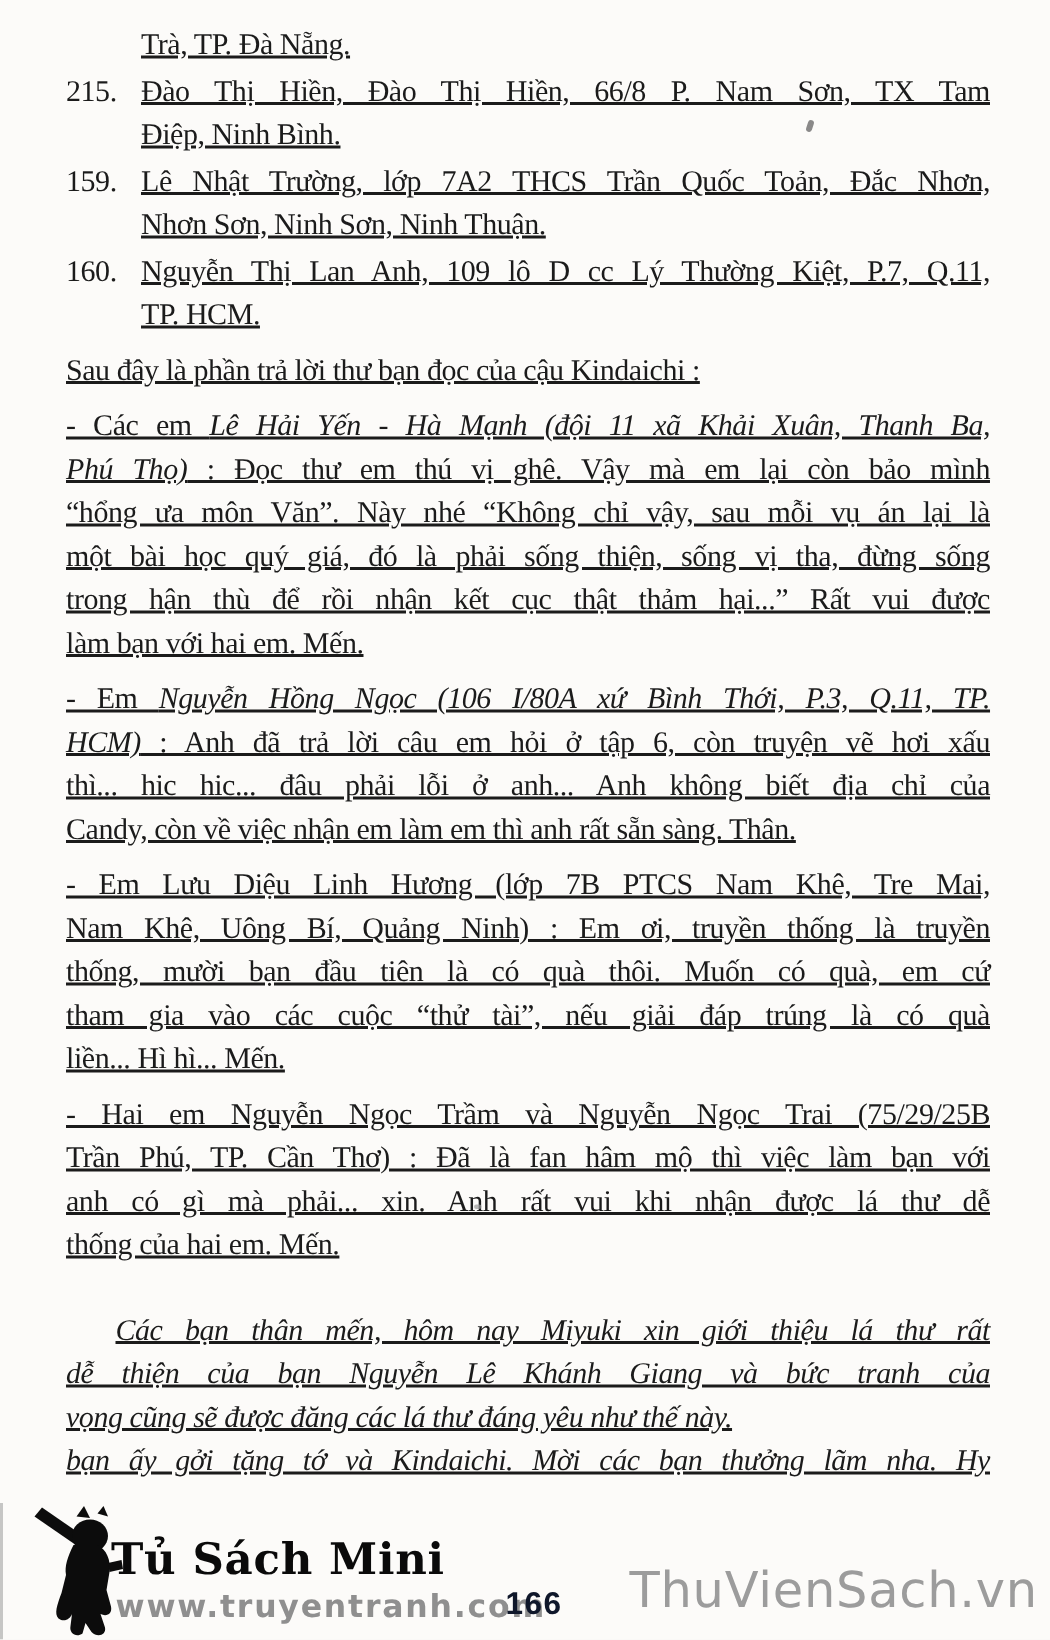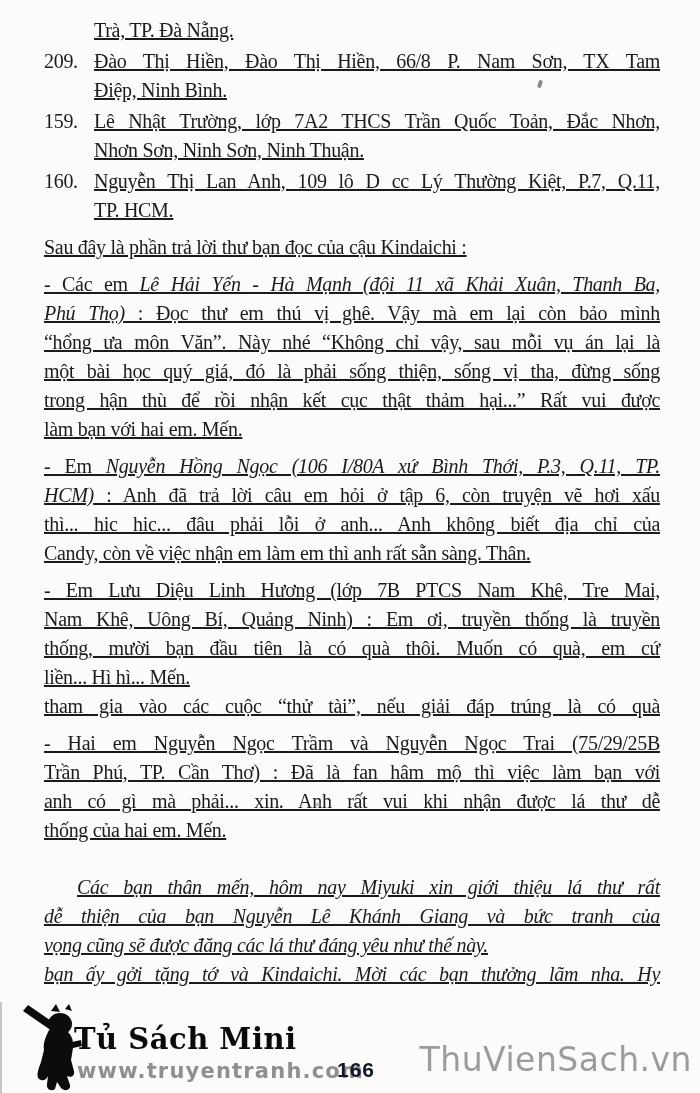--- a/index.html
+++ b/index.html
@@ -56,21 +56,21 @@
 </head>
 <body>
 
 <div class="page">
 
   <div class="text-flow">
       <div class="">
         <div class="ln ind-cont"><span class="">Trà, TP. Đà Nẵng.</span></div>
       </div>
       <div class="blk-list">
-        <div class="ln j"><span class=" num">209.</span><span class="">Đào Thị Hiền, Đào Thị Hiền, 66/8 P. Nam Sơn, TX Tam</span></div>
+        <div class="ln j"><span class=" num">215.</span><span class="">Đào Thị Hiền, Đào Thị Hiền, 66/8 P. Nam Sơn, TX Tam</span></div>
         <div class="ln ind-cont"><span class="">Điệp, Ninh Bình.</span></div>
       </div>
       <div class="blk-list">
         <div class="ln j"><span class=" num">159.</span><span class="">Lê Nhật Trường, lớp 7A2 THCS Trần Quốc Toản, Đắc Nhơn,</span></div>
         <div class="ln ind-cont"><span class="">Nhơn Sơn, Ninh Sơn, Ninh Thuận.</span></div>
       </div>
       <div class="blk-list">
         <div class="ln j"><span class=" num">160.</span><span class="">Nguyễn Thị Lan Anh, 109 lô D cc Lý Thường Kiệt, P.7, Q.11,</span></div>
         <div class="ln ind-cont"><span class="">TP. HCM.</span></div>
       </div>
@@ -88,22 +88,22 @@
       <div class="blk-para">
         <div class="ln j"><span class="">- Em </span><span class="it">Nguyễn Hồng Ngọc (106 I/80A xứ Bình Thới, P.3, Q.11, TP.</span></div>
         <div class="ln j"><span class="it">HCM)</span><span class=""> : Anh đã trả lời câu em hỏi ở tập 6, còn truyện vẽ hơi xấu</span></div>
         <div class="ln j"><span class="">thì... hic hic... đâu phải lỗi ở anh... Anh không biết địa chỉ của</span></div>
         <div class="ln"><span class="">Candy, còn về việc nhận em làm em thì anh rất sẵn sàng. Thân.</span></div>
       </div>
       <div class="blk-para">
         <div class="ln j"><span class="">- Em Lưu Diệu Linh Hương (lớp 7B PTCS Nam Khê, Tre Mai,</span></div>
         <div class="ln j"><span class="">Nam Khê, Uông Bí, Quảng Ninh) : Em ơi, truyền thống là truyền</span></div>
         <div class="ln j"><span class="">thống, mười bạn đầu tiên là có quà thôi. Muốn có quà, em cứ</span></div>
+        <div class="ln j"><span class="">tham gia vào các cuộc “thử tài”, nếu giải đáp trúng là có quà</span></div>
         <div class="ln"><span class="">liền... Hì hì... Mến.</span></div>
-        <div class="ln j"><span class="">tham gia vào các cuộc “thử tài”, nếu giải đáp trúng là có quà</span></div>
       </div>
       <div class="blk-para">
         <div class="ln j"><span class="">- Hai em Nguyễn Ngọc Trầm và Nguyễn Ngọc Trai (75/29/25B</span></div>
         <div class="ln j"><span class="">Trần Phú, TP. Cần Thơ) : Đã là fan hâm mộ thì việc làm bạn với</span></div>
         <div class="ln j"><span class="">anh có gì mà phải... xin. Anh rất vui khi nhận được lá thư dễ</span></div>
         <div class="ln"><span class="">thống của hai em. Mến.</span></div>
       </div>
       <div class="blk-final">
         <div class="ln j ind-first"><span class="it">Các bạn thân mến, hôm nay Miyuki xin giới thiệu lá thư rất</span></div>
         <div class="ln j"><span class="it">dễ thiện của bạn Nguyễn Lê Khánh Giang và bức tranh của</span></div>

